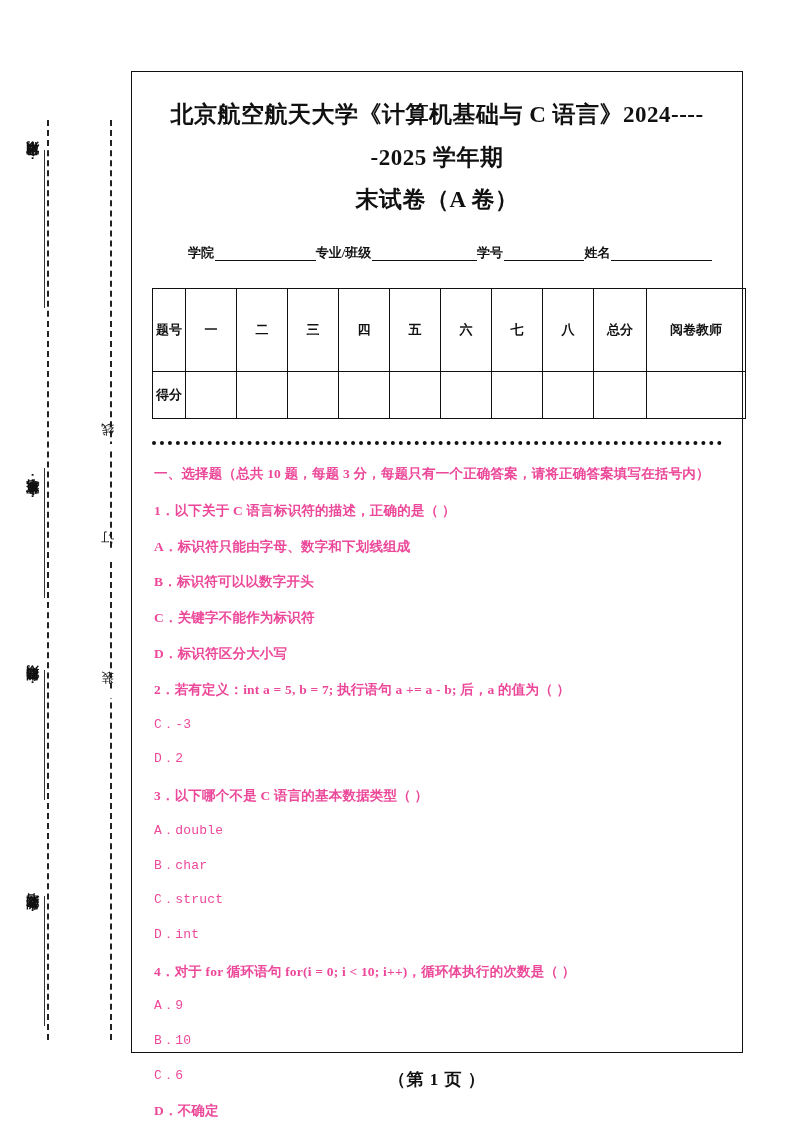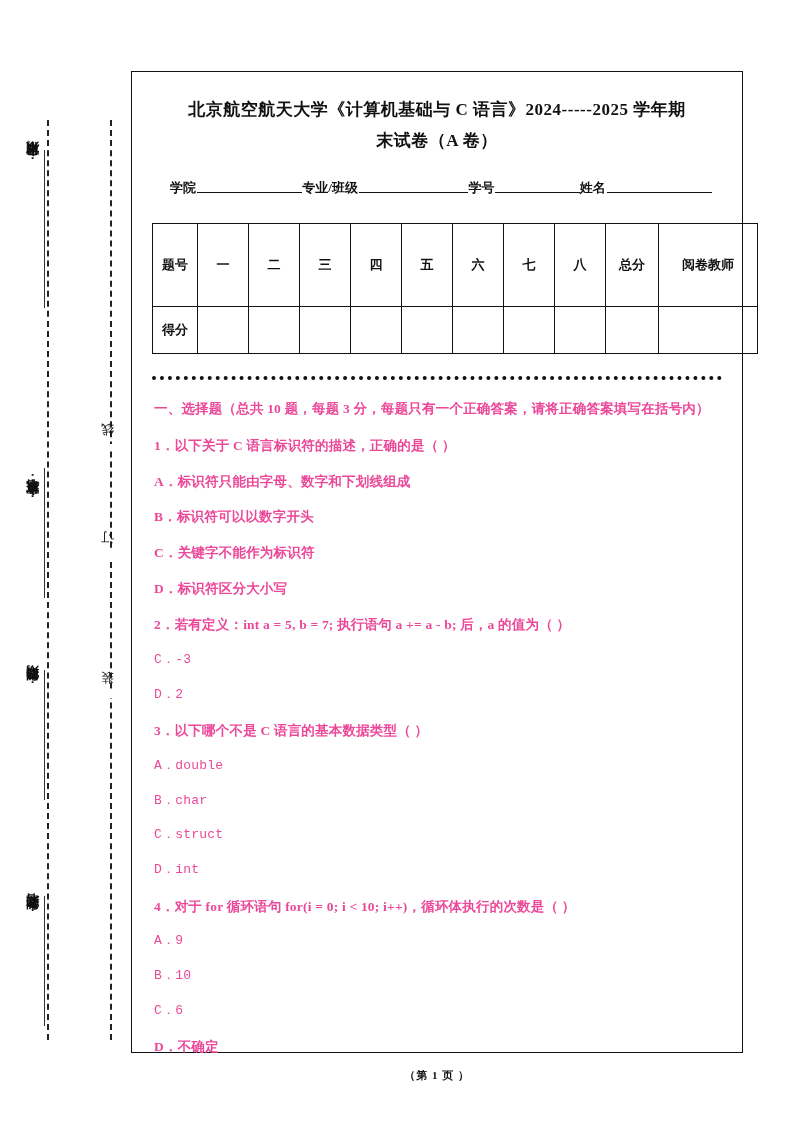--- a/index.html
+++ b/index.html
@@ -95,33 +95,34 @@
     width: 612px;
     height: 982px;
     border: 1.5px solid #111;
     background: #fff;
     box-sizing: border-box;
     padding: 14px 20px 0 20px;
   }
 
   #exam-title {
     font-family: "Liberation Serif", "DejaVu Serif", serif;
-    font-size: 17px;
+    font-size: 23px;
     font-weight: bold;
     line-height: 1.85;
     text-align: center;
     letter-spacing: 0.5px;
     margin: 8px 2px 0 2px;
     color: #111;
   }
 
   
   #student-info {
     display: flex;
-    margin: 22px 10px 0 18px;
+    align-items: flex-end;
+    margin: 22px 10px 0 36px;
     font-family: "Liberation Serif", "DejaVu Serif", serif;
     font-size: 13px;
     font-weight: bold;
     color: #111;
   }
   #student-info .fld-label { white-space: nowrap; }
   #student-info .fld-blank {
     flex: 1 1 auto;
     border-bottom: 1.2px solid #111;
     height: 13px;
@@ -145,21 +146,21 @@
     vertical-align: middle;
     font-family: "Liberation Serif", "DejaVu Serif", serif;
     font-size: 13px;
     font-weight: bold;
     color: #111;
     padding: 0;
   }
   #score-table td.hdr-stub {
     width: 32px;
     line-height: 1.25;
-    padding: 3px 6px;
+    padding: 3px 0;
   }
   #score-table td.hdr-num { width: 50px; }
   #score-table td.hdr-total { width: 52px; }
   #score-table td.hdr-teacher {
     width: 98px;
     line-height: 1.25;
     padding: 20px 0;
   }
   #score-table tr.row-head td { height: 42px; }
   #score-table tr.row-score td { height: 40px; }
@@ -203,21 +204,21 @@
   }
 
   
   #page-footer {
     position: absolute;
     left: 131px;
     top: 1068px;
     width: 612px;
     text-align: center;
     font-family: "Liberation Serif", "DejaVu Serif", serif;
-    font-size: 11px;
+    font-size: 17px;
     font-weight: bold;
     color: #111;
     letter-spacing: 1px;
   }
 </style>
 </head>
 <body>
 
 <div id="left-margin">
 

